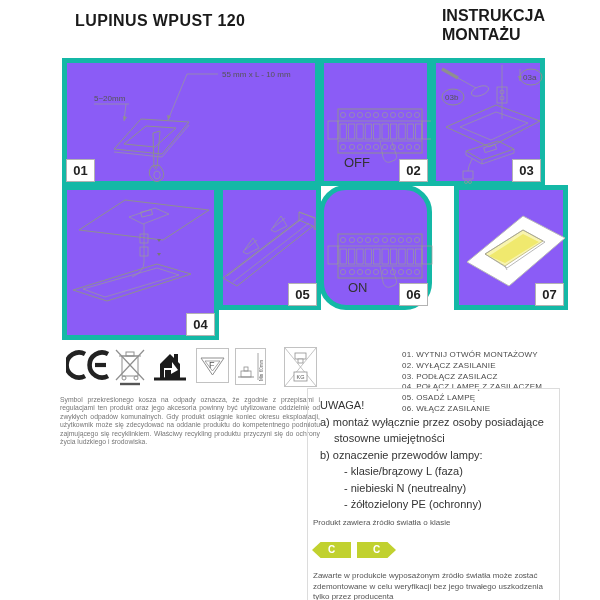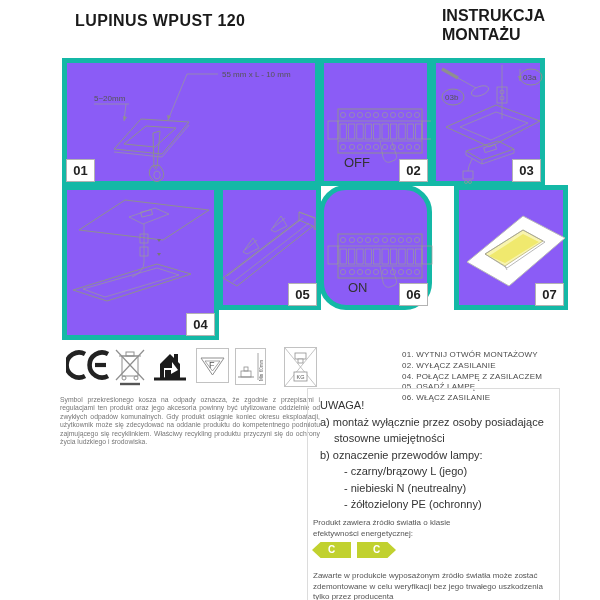--- a/index.html
+++ b/index.html
@@ -233,20 +233,21 @@
       <polygon points="30,66 64,44 80,52 46,73" fill="#f0e96e" stroke="none"></polygon>
       <polygon class="drawthin" points="26,64 64,40 86,52 48,78" fill="none"></polygon>
       <line class="drawthin" x1="46" y1="76" x2="48" y2="80"></line>
     </svg>
     <div class="badge br">07</div>
   </div>
 
   <div class="abs steps">
     <div>01. WYTNIJ OTWÓR MONTAŻOWY</div>
     <div>02. WYŁĄCZ ZASILANIE</div>
+    <div>03. PODŁĄCZ ZASILACZ</div>
     <div>04. POŁĄCZ LAMPĘ Z ZASILACZEM</div>
     <div>05. OSADŹ LAMPĘ</div>
     <div>06. WŁĄCZ ZASILANIE</div>
   </div>
 
   <svg class="abs" style="left:66px;top:349px;" width="44" height="32" viewBox="0 0 44 32">
     <path d="M19,5 A12.5,12.5 0 1 0 19,27" fill="none" stroke="#222" stroke-width="4.6"></path>
     <path d="M42,5 A12.5,12.5 0 1 0 42,27" fill="none" stroke="#222" stroke-width="4.6"></path>
     <line x1="29" y1="16" x2="40" y2="16" stroke="#222" stroke-width="4.2"></line>
   </svg>
@@ -301,27 +302,26 @@
 
   <div class="abs disclaimer">Symbol przekreślonego kosza na odpady oznacza, że zgodnie z przepisami i regulacjami ten produkt oraz jego akcesoria powinny być utylizowane oddzielnie od zwykłych odpadów komunalnych. Gdy produkt osiągnie koniec okresu eksploatacji, użytkownik może się zdecydować na oddanie produktu do kompetentnego podmiotu zajmującego się recyklinkiem. Właściwy recykling produktu przyczyni się do ochrony życia ludzkiego i środowiska.</div>
 
   <div class="abs rightcol"></div>
 
   <div class="abs warn">
     <div>UWAGA!</div>
     <div>a) montaż wyłącznie przez osoby posiadające</div>
     <div class="i1">stosowne umiejętności</div>
     <div>b) oznaczenie przewodów lampy:</div>
-    <div class="i2">- czarny/brązowy L (jego)</div>
+    <div class="i2">- klasie/brązowy L (faza)</div>
     <div class="i2">- niebieski N (neutrealny)</div>
     <div class="i2">- żółtozielony PE (ochronny)</div>
   </div>
 
   <div class="abs energytxt">
     <div>Produkt zawiera źródło światła o klasie</div>
-    <div>efektywności energetycznej:</div>
   </div>
   <div class="arrow left" style="left:312px;background:#c1d12f;">C</div>
   <div class="arrow right" style="left:357px;background:#c1d12f;">C</div>
 
   <div class="abs srcnote">Zawarte w produkcie wyposażonym źródło światła może zostać zdemontowane w celu weryfikacji bez jego trwałego uszkodzenia tylko przez producenta</div>
 
 </div>
 
 </body></html>

